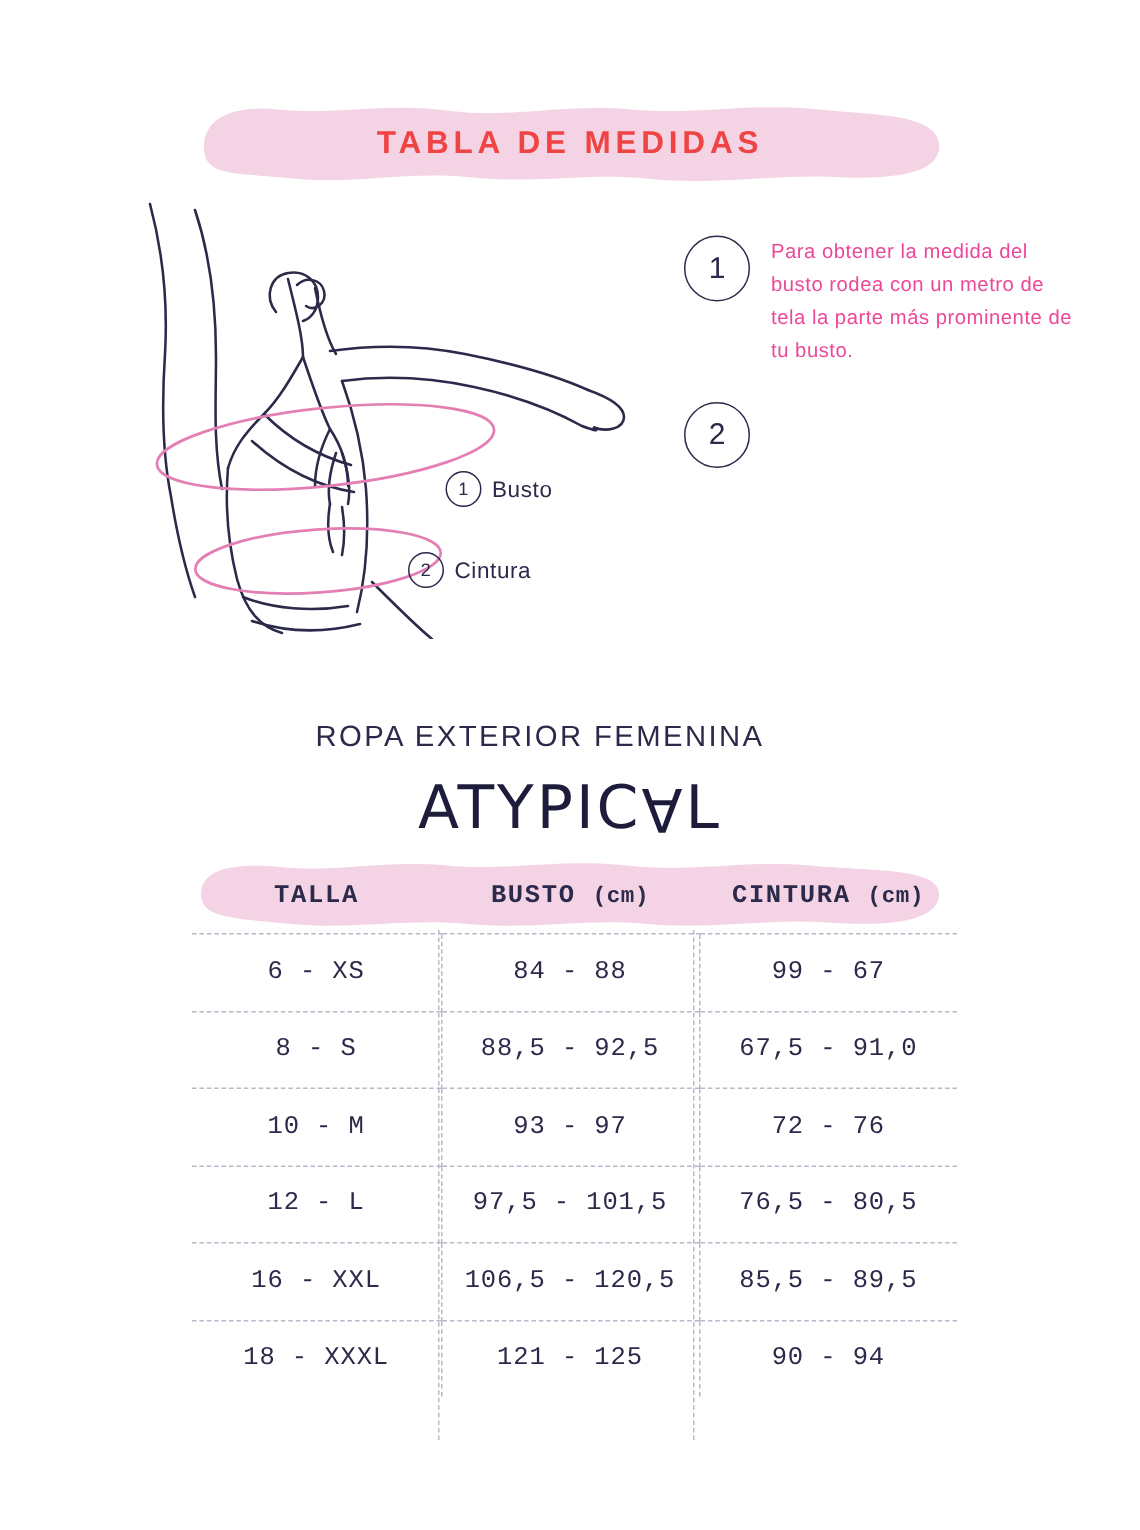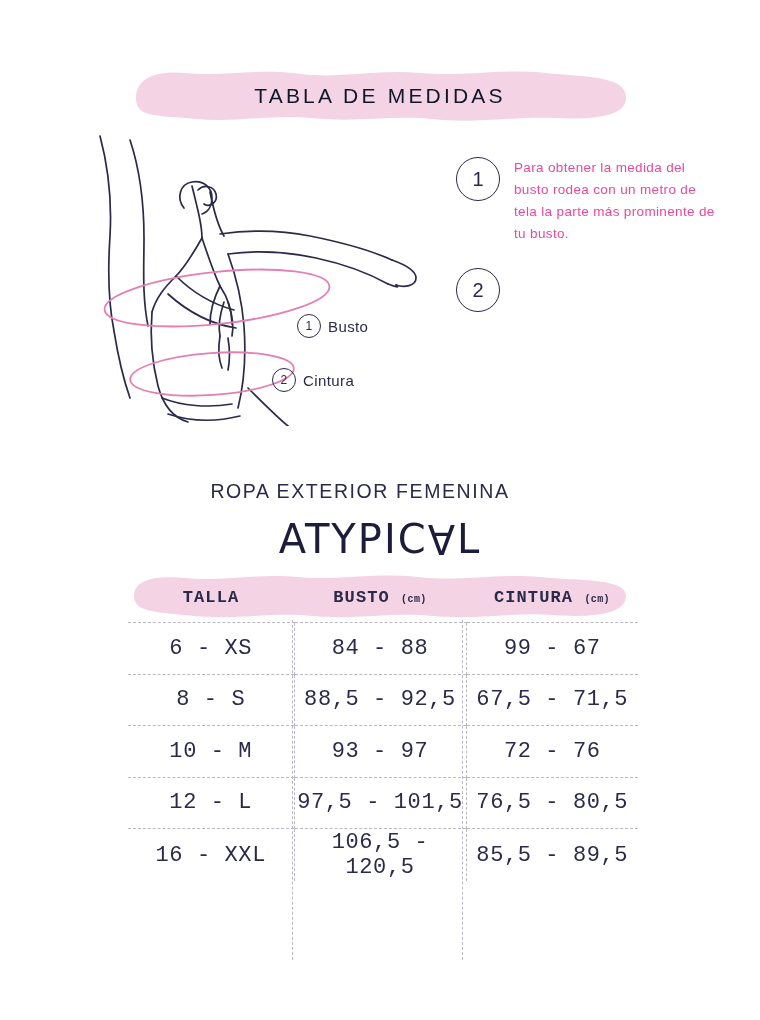--- a/index.html
+++ b/index.html
@@ -28,23 +28,23 @@
     position: absolute;
     inset: 0;
   }
   .header-title {
     position: absolute;
     inset: 0;
     display: flex;
     align-items: center;
     justify-content: center;
     font-size: 21px;
-    font-weight: normal;
+    font-weight: bold;
     letter-spacing: 3.2px;
-    color: #0f172a;
+    color: #ef4444;
   }
 
   
   .illustration {
     position: absolute;
     top: 126px;
     left: 52px;
     width: 400px;
     height: 300px;
   }
@@ -156,27 +156,27 @@
   }
   table.size-table th {
     height: 48px;
     font-size: 17px;
     font-weight: bold;
     letter-spacing: 1.1px;
     color: #2b2a4a;
     vertical-align: middle;
   }
   table.size-table th .unit {
-    font-size: 10px;
+    font-size: 15px;
     font-weight: bold;
     letter-spacing: 0.4px;
   }
   table.size-table td {
     height: 48.5px;
-    font-size: 22px;
+    font-size: 17px;
     text-align: center;
     color: #2b2a4a;
     letter-spacing: 0.6px;
     border-top: 1px dashed #b9b8c9;
   }
   table.size-table tbody tr:first-child td {
     border-top: 1px dashed #b9b8c9;
   }
   table.size-table td.c1, table.size-table th.c1 { width: 164px; }
   table.size-table td.c2, table.size-table th.c2 {
@@ -296,32 +296,37 @@
     </thead>
     <tbody>
       <tr>
         <td class="c1">6  -  XS</td>
         <td class="c2">84 - 88</td>
         <td class="c3">99 - 67</td>
       </tr>
       <tr>
         <td class="c1">8  -  S</td>
         <td class="c2">88,5 - 92,5</td>
-        <td class="c3">67,5 - 71,5</td>
+        <td class="c3">67,5 - 91,0</td>
       </tr>
       <tr>
         <td class="c1">10 -  M</td>
         <td class="c2">93 - 97</td>
         <td class="c3">72 - 76</td>
       </tr>
       <tr>
         <td class="c1">12 -  L</td>
         <td class="c2">97,5 - 101,5</td>
         <td class="c3">76,5 - 80,5</td>
       </tr>
       <tr>
         <td class="c1">16 - XXL</td>
         <td class="c2">106,5 - 120,5</td>
         <td class="c3">85,5 - 89,5</td>
       </tr>
+      <tr>
+        <td class="c1">18 - XXXL</td>
+        <td class="c2">121 - 125</td>
+        <td class="c3">90 - 94</td>
+      </tr>
     </tbody>
   </table>
 </div>
 
 </body></html>

